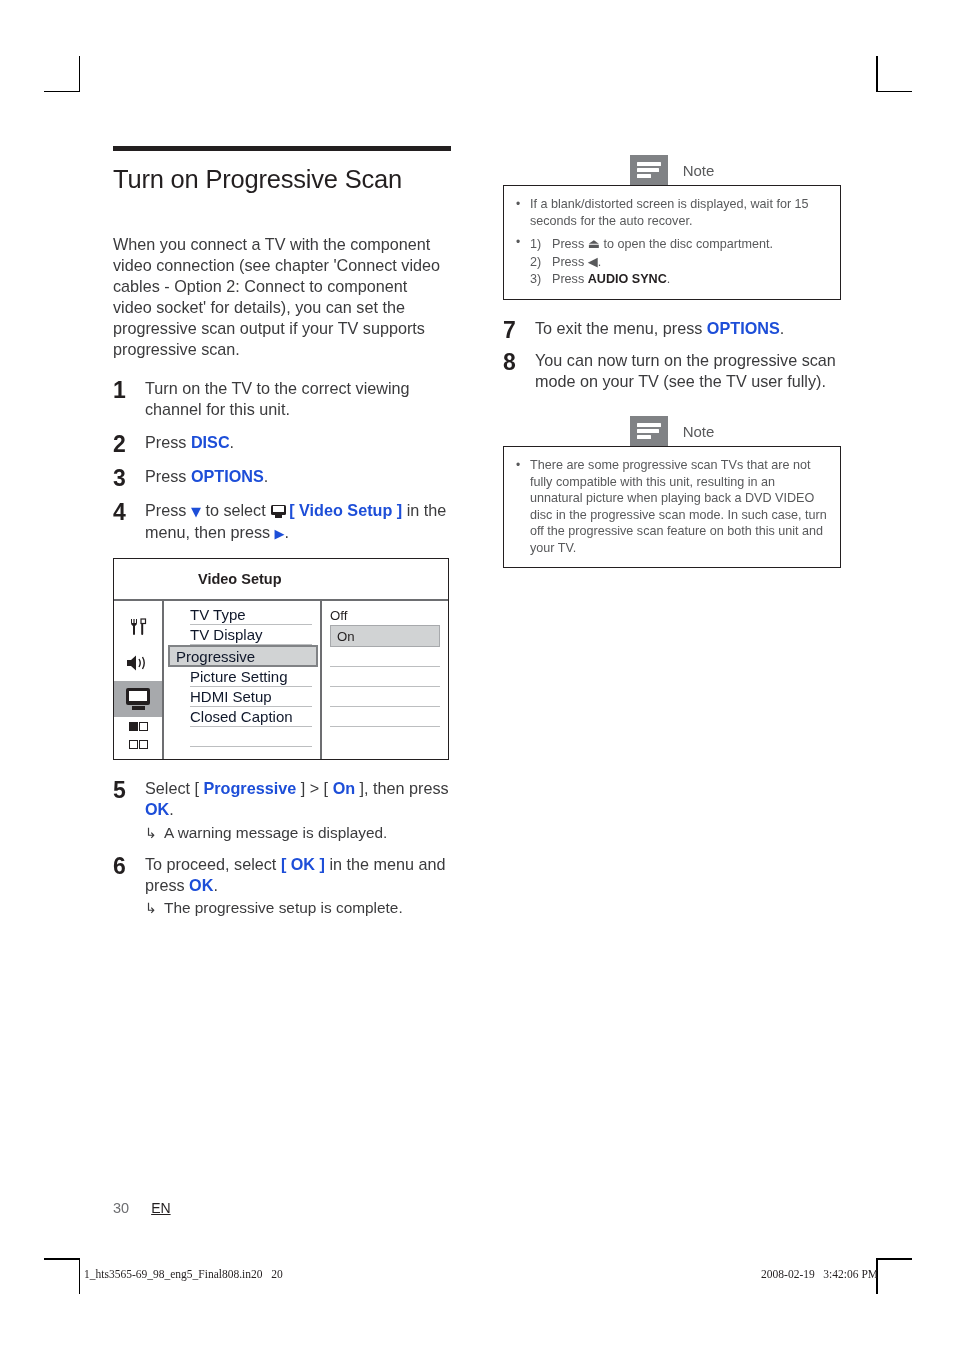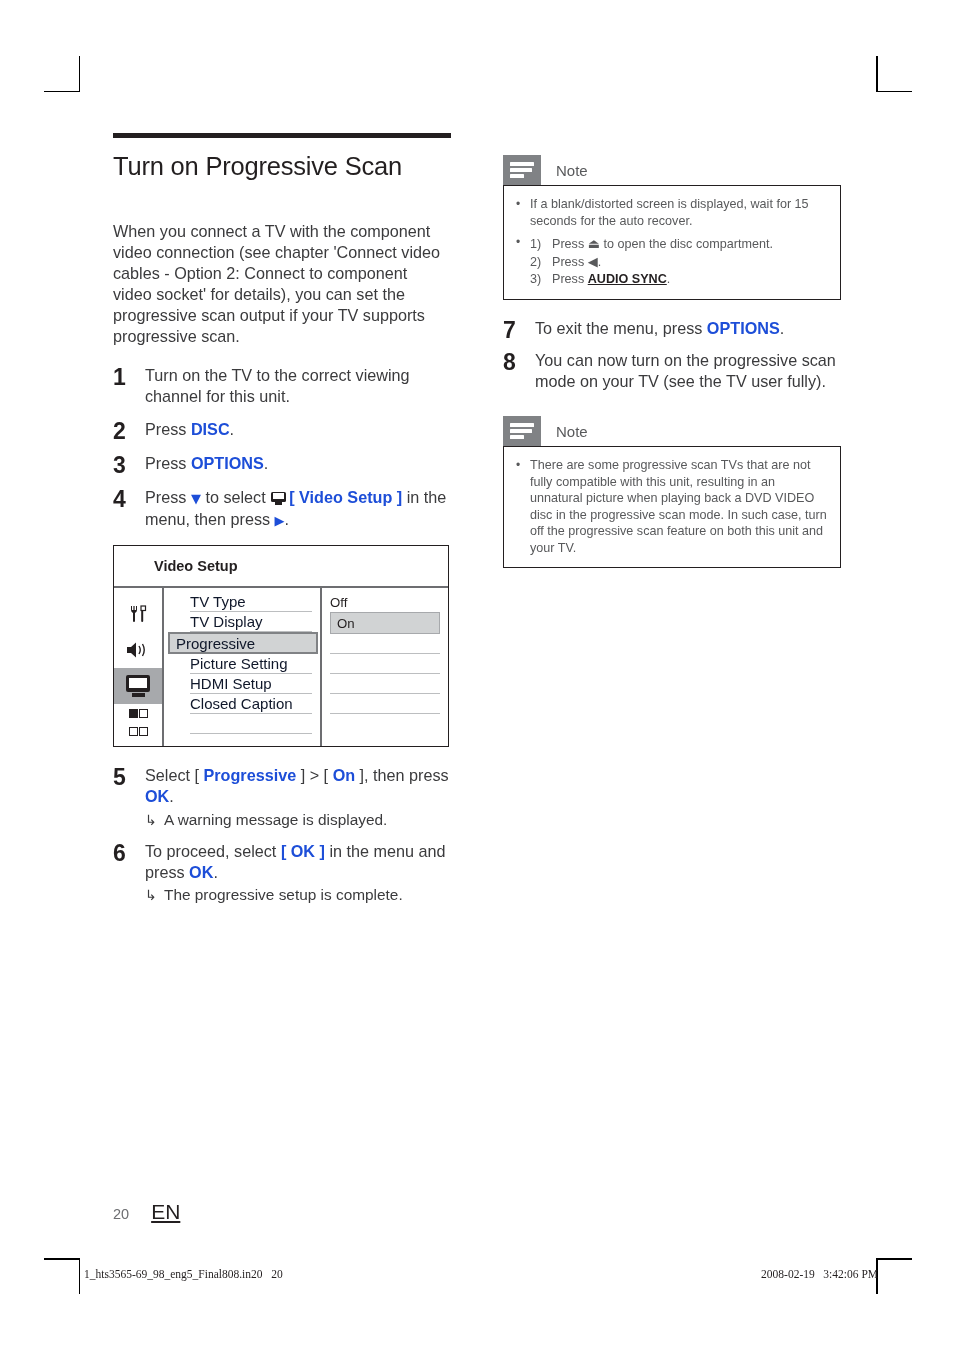--- a/index.html
+++ b/index.html
@@ -43,21 +43,21 @@
   .crop-bl .v { right: 0; bottom: 0; }
 
   .crop-br { left: 876px; top: 1258px; }
   .crop-br .h { right: 0; top: 0; }
   .crop-br .v { left: 0; bottom: 0; }
 
   
   .col-left {
     position: absolute;
     left: 113px;
-    top: 133px;
+    top: 146px;
     width: 338px;
   }
   .col-right {
     position: absolute;
     left: 503px;
     top: 155px;
     width: 338px;
   }
 
   
@@ -161,21 +161,21 @@
     height: 42px;
     border-bottom: 2.4px solid #6d6e71;
     display: flex;
     align-items: center;
     box-sizing: border-box;
   }
   .osd-title {
     font-size: 14.5px;
     font-weight: 700;
     color: #231f20;
-    margin-left: 40px;
+    margin-left: 84px;
     text-align: right;
   }
   .osd-body {
     display: flex;
     height: 158px;
     box-sizing: border-box;
   }
   .osd-icons {
     width: 50px;
     flex: 0 0 50px;
@@ -268,20 +268,21 @@
     background: #fff;
   }
   .ic-grid .cell.chk { background: #231f20; }
 
   
   .note { margin-bottom: 0; }
   .note-tab {
     display: flex;
     align-items: center;
     height: 30px;
+    justify-content: center;
   }
   .note-icon {
     width: 38px; height: 30px;
     background: #808285;
     position: relative;
     flex: 0 0 38px;
   }
   .note-icon i {
     position: absolute;
     background: #fff;
@@ -312,21 +313,21 @@
     color: #58595b;
     margin-bottom: 5px;
   }
   .note-list li:last-child { margin-bottom: 0; }
   .note-bullet {
     flex: 0 0 14px;
     font-size: 12px;
     line-height: 16.5px;
     color: #58595b;
   }
-  .note-text b { color: #231f20; font-weight: 700; text-decoration: underline; }
+  .note-text b { color: #231f20; font-weight: 700; }
   .note-sub { margin: 2px 0 0 0; padding: 0; list-style: none; }
   .note-sub li {
     display: flex;
     font-size: 12.6px;
     line-height: 16.5px;
     color: #58595b;
     margin-bottom: 1px;
   }
   .note-sub .idx { flex: 0 0 22px; }
 
@@ -342,21 +343,21 @@
     top: 1200px;
     display: flex;
     align-items: baseline;
   }
   .folio-num {
     font-size: 14.5px;
     color: #6d6e71;
     margin-right: 22px;
   }
   .folio-lang {
-    font-size: 21px;
+    font-size: 14px;
     color: #231f20;
     font-weight: 400;
     text-decoration: underline;
   }
   .press-left {
     position: absolute;
     left: 84px;
     top: 1268px;
     font-family: "Liberation Serif", serif;
     font-size: 11.5px;
@@ -574,18 +575,18 @@
           <span class="note-bullet">•</span>
           <span class="note-text">There are some progressive scan TVs that are not fully compatible with this unit, resulting in an unnatural picture when playing back a DVD VIDEO disc in the progressive scan mode. In such case, turn off the progressive scan feature on both this unit and your TV.</span>
         </li>
       </ul>
     </div>
   </div>
 
 </div>
 
 <div class="folio">
-  <div class="folio-num">20</div>
+  <div class="folio-num">30</div>
   <div class="folio-lang">EN</div>
 </div>
 
 <div class="press-left">1_hts3565-69_98_eng5_Final808.in20   20</div>
 <div class="press-right">2008-02-19   3:42:06 PM</div>
 
 </body></html>

